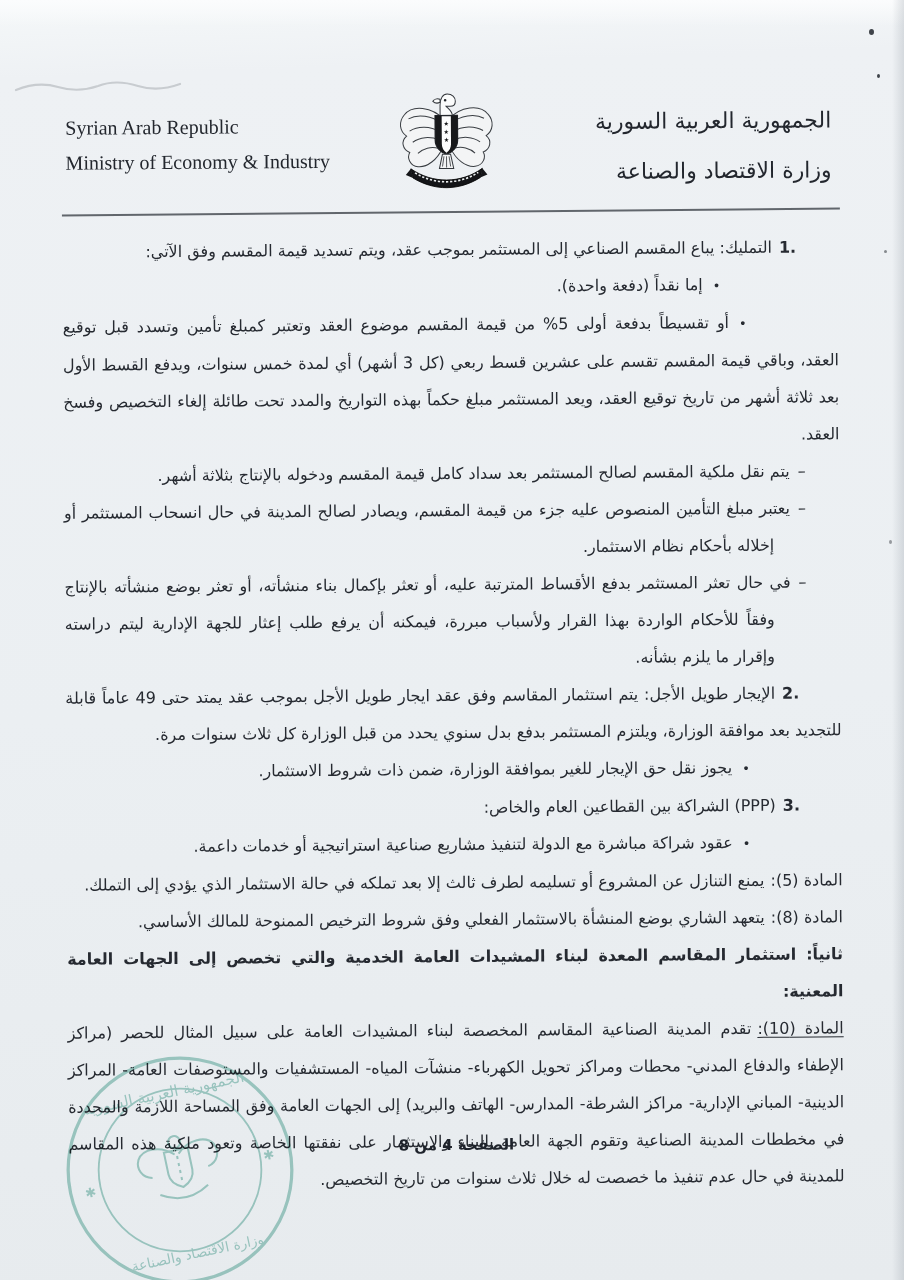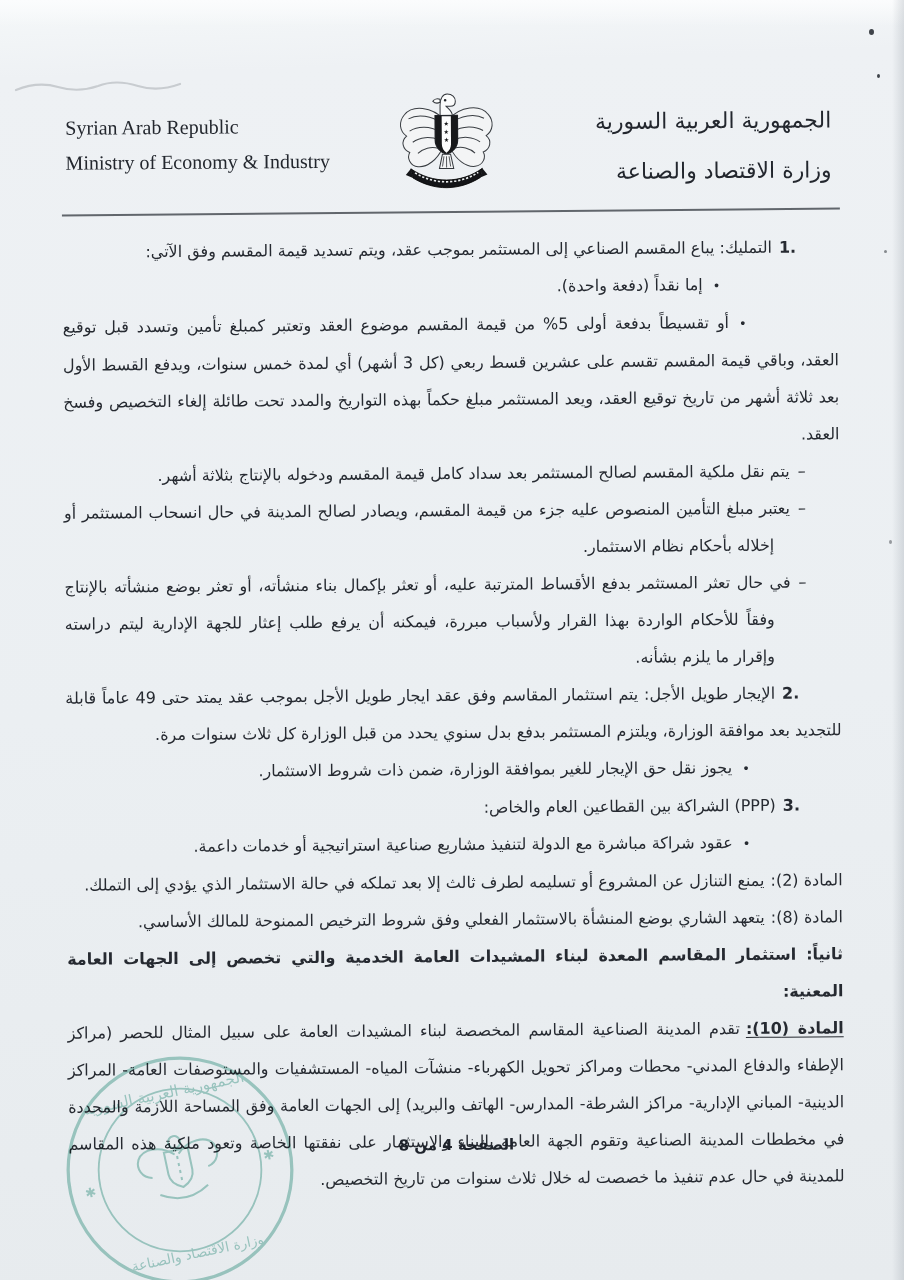--- a/index.html
+++ b/index.html
@@ -26,21 +26,21 @@
   main p{margin:0;}
   .ni{text-indent:42px;}
   .ni .num{direction:ltr;unicode-bidi:isolate;font-weight:700;margin-left:7px;}
   .bullet{text-indent:92px;}
   .bullet.deep{text-indent:118px;}
   .bullet .txt::before{content:"•";margin-left:10px;font-size:13px;}
   .dash{padding-right:66px;text-indent:-32px;}
   .dash .txt::before{content:"–";margin-left:8px;}
   .hang{padding-right:64px;text-indent:-64px;}
   .lbl{margin-left:6px;}
-  .u{text-decoration:underline;text-underline-offset:3px;font-weight:bold;}
+  .u{text-decoration:underline;text-underline-offset:3px;}
   .bold-head{font-weight:700;}
 
   
   .pagefoot{position:absolute;left:0;right:0;top:1136px;text-align:center;direction:rtl;
             font-weight:700;font-size:15px;color:#1e232b;}
 
   
   .stamp{position:absolute;left:58px;top:1048px;width:244px;height:244px;opacity:.55;
          transform:rotate(-12deg);mix-blend-mode:multiply;}
 
@@ -120,21 +120,21 @@
       <p class="dash"><span class="txt">يتم نقل ملكية المقسم لصالح المستثمر بعد سداد كامل قيمة المقسم ودخوله بالإنتاج بثلاثة أشهر.</span></p>
       <p class="dash"><span class="txt">يعتبر مبلغ التأمين المنصوص عليه جزء من قيمة المقسم، ويصادر لصالح المدينة في حال انسحاب المستثمر أو إخلاله بأحكام نظام الاستثمار.</span></p>
       <p class="dash"><span class="txt">في حال تعثر المستثمر بدفع الأقساط المترتبة عليه، أو تعثر بإكمال بناء منشأته، أو تعثر بوضع منشأته بالإنتاج وفقاً للأحكام الواردة بهذا القرار ولأسباب مبررة، فيمكنه أن يرفع طلب إعثار للجهة الإدارية ليتم دراسته وإقرار ما يلزم بشأنه.</span></p>
 
       <p class="ni"><span class="num">2.</span><span class="txt2">الإيجار طويل الأجل: يتم استثمار المقاسم وفق عقد ايجار طويل الأجل بموجب عقد يمتد حتى 49 عاماً قابلة للتجديد بعد موافقة الوزارة، ويلتزم المستثمر بدفع بدل سنوي يحدد من قبل الوزارة كل ثلاث سنوات مرة.</span></p>
       <p class="bullet"><span class="txt">يجوز نقل حق الإيجار للغير بموافقة الوزارة، ضمن ذات شروط الاستثمار.</span></p>
 
       <p class="ni"><span class="num">3.</span><span class="txt2">(PPP) الشراكة بين القطاعين العام والخاص:</span></p>
       <p class="bullet"><span class="txt">عقود شراكة مباشرة مع الدولة لتنفيذ مشاريع صناعية استراتيجية أو خدمات داعمة.</span></p>
 
-      <p class="hang"><span class="lbl">المادة (2):</span><span>يمنع التنازل عن المشروع أو تسليمه لطرف ثالث إلا بعد تملكه في حالة الاستثمار الذي يؤدي إلى التملك.</span></p>
+      <p class="hang"><span class="lbl">المادة (5):</span><span>يمنع التنازل عن المشروع أو تسليمه لطرف ثالث إلا بعد تملكه في حالة الاستثمار الذي يؤدي إلى التملك.</span></p>
       <p><span class="lbl">المادة (8):</span><span>يتعهد الشاري بوضع المنشأة بالاستثمار الفعلي وفق شروط الترخيص الممنوحة للمالك الأساسي.</span></p>
 
       <p class="bold-head">ثانياً: استثمار المقاسم المعدة لبناء المشيدات العامة الخدمية والتي تخصص إلى الجهات العامة المعنية:</p>
 
       <p><span class="lbl u">المادة (10):</span><span>تقدم المدينة الصناعية المقاسم المخصصة لبناء المشيدات العامة على سبيل المثال للحصر (مراكز الإطفاء والدفاع المدني- محطات ومراكز تحويل الكهرباء- منشآت المياه- المستشفيات والمستوصفات العامة- المراكز الدينية- المباني الإدارية- مراكز الشرطة- المدارس- الهاتف والبريد) إلى الجهات العامة وفق المساحة اللازمة والمحددة في مخططات المدينة الصناعية وتقوم الجهة العامة بالبناء والاستثمار على نفقتها الخاصة وتعود ملكية هذه المقاسم للمدينة في حال عدم تنفيذ ما خصصت له خلال ثلاث سنوات من تاريخ التخصيص.</span></p>
     </main>
 
     <div class="pagefoot">الصفحة 4 من 8</div>
   </div>
 

